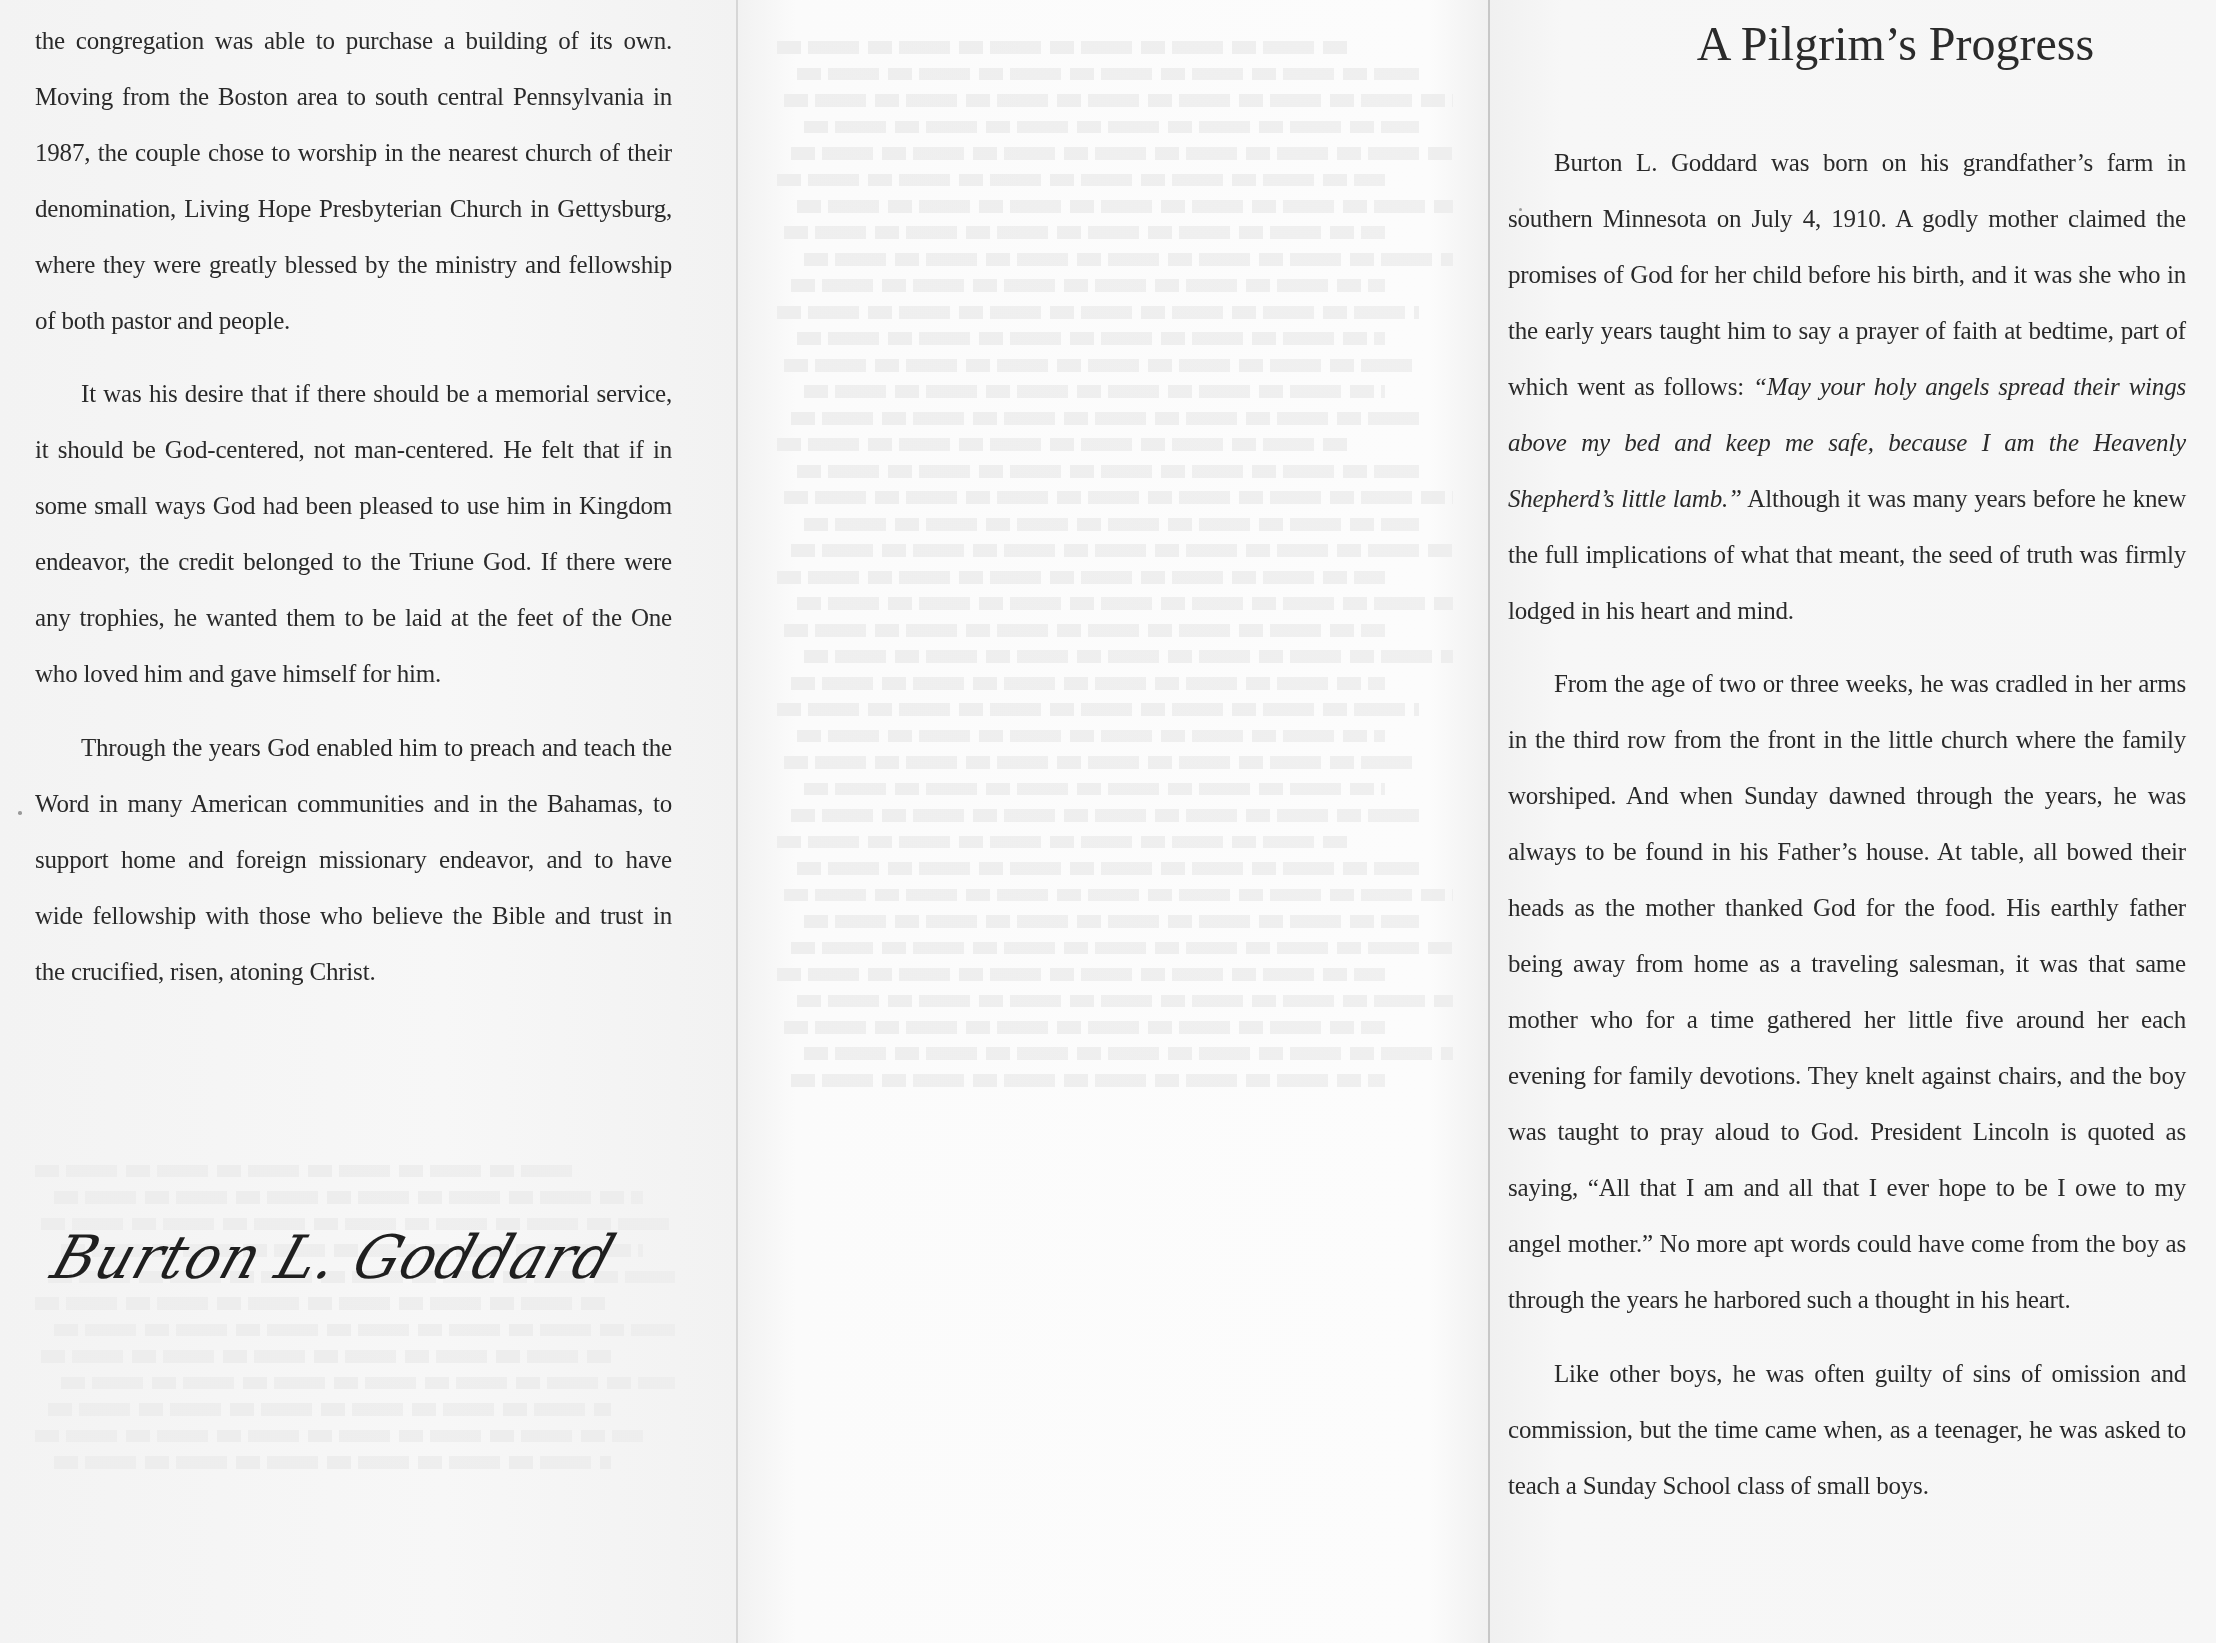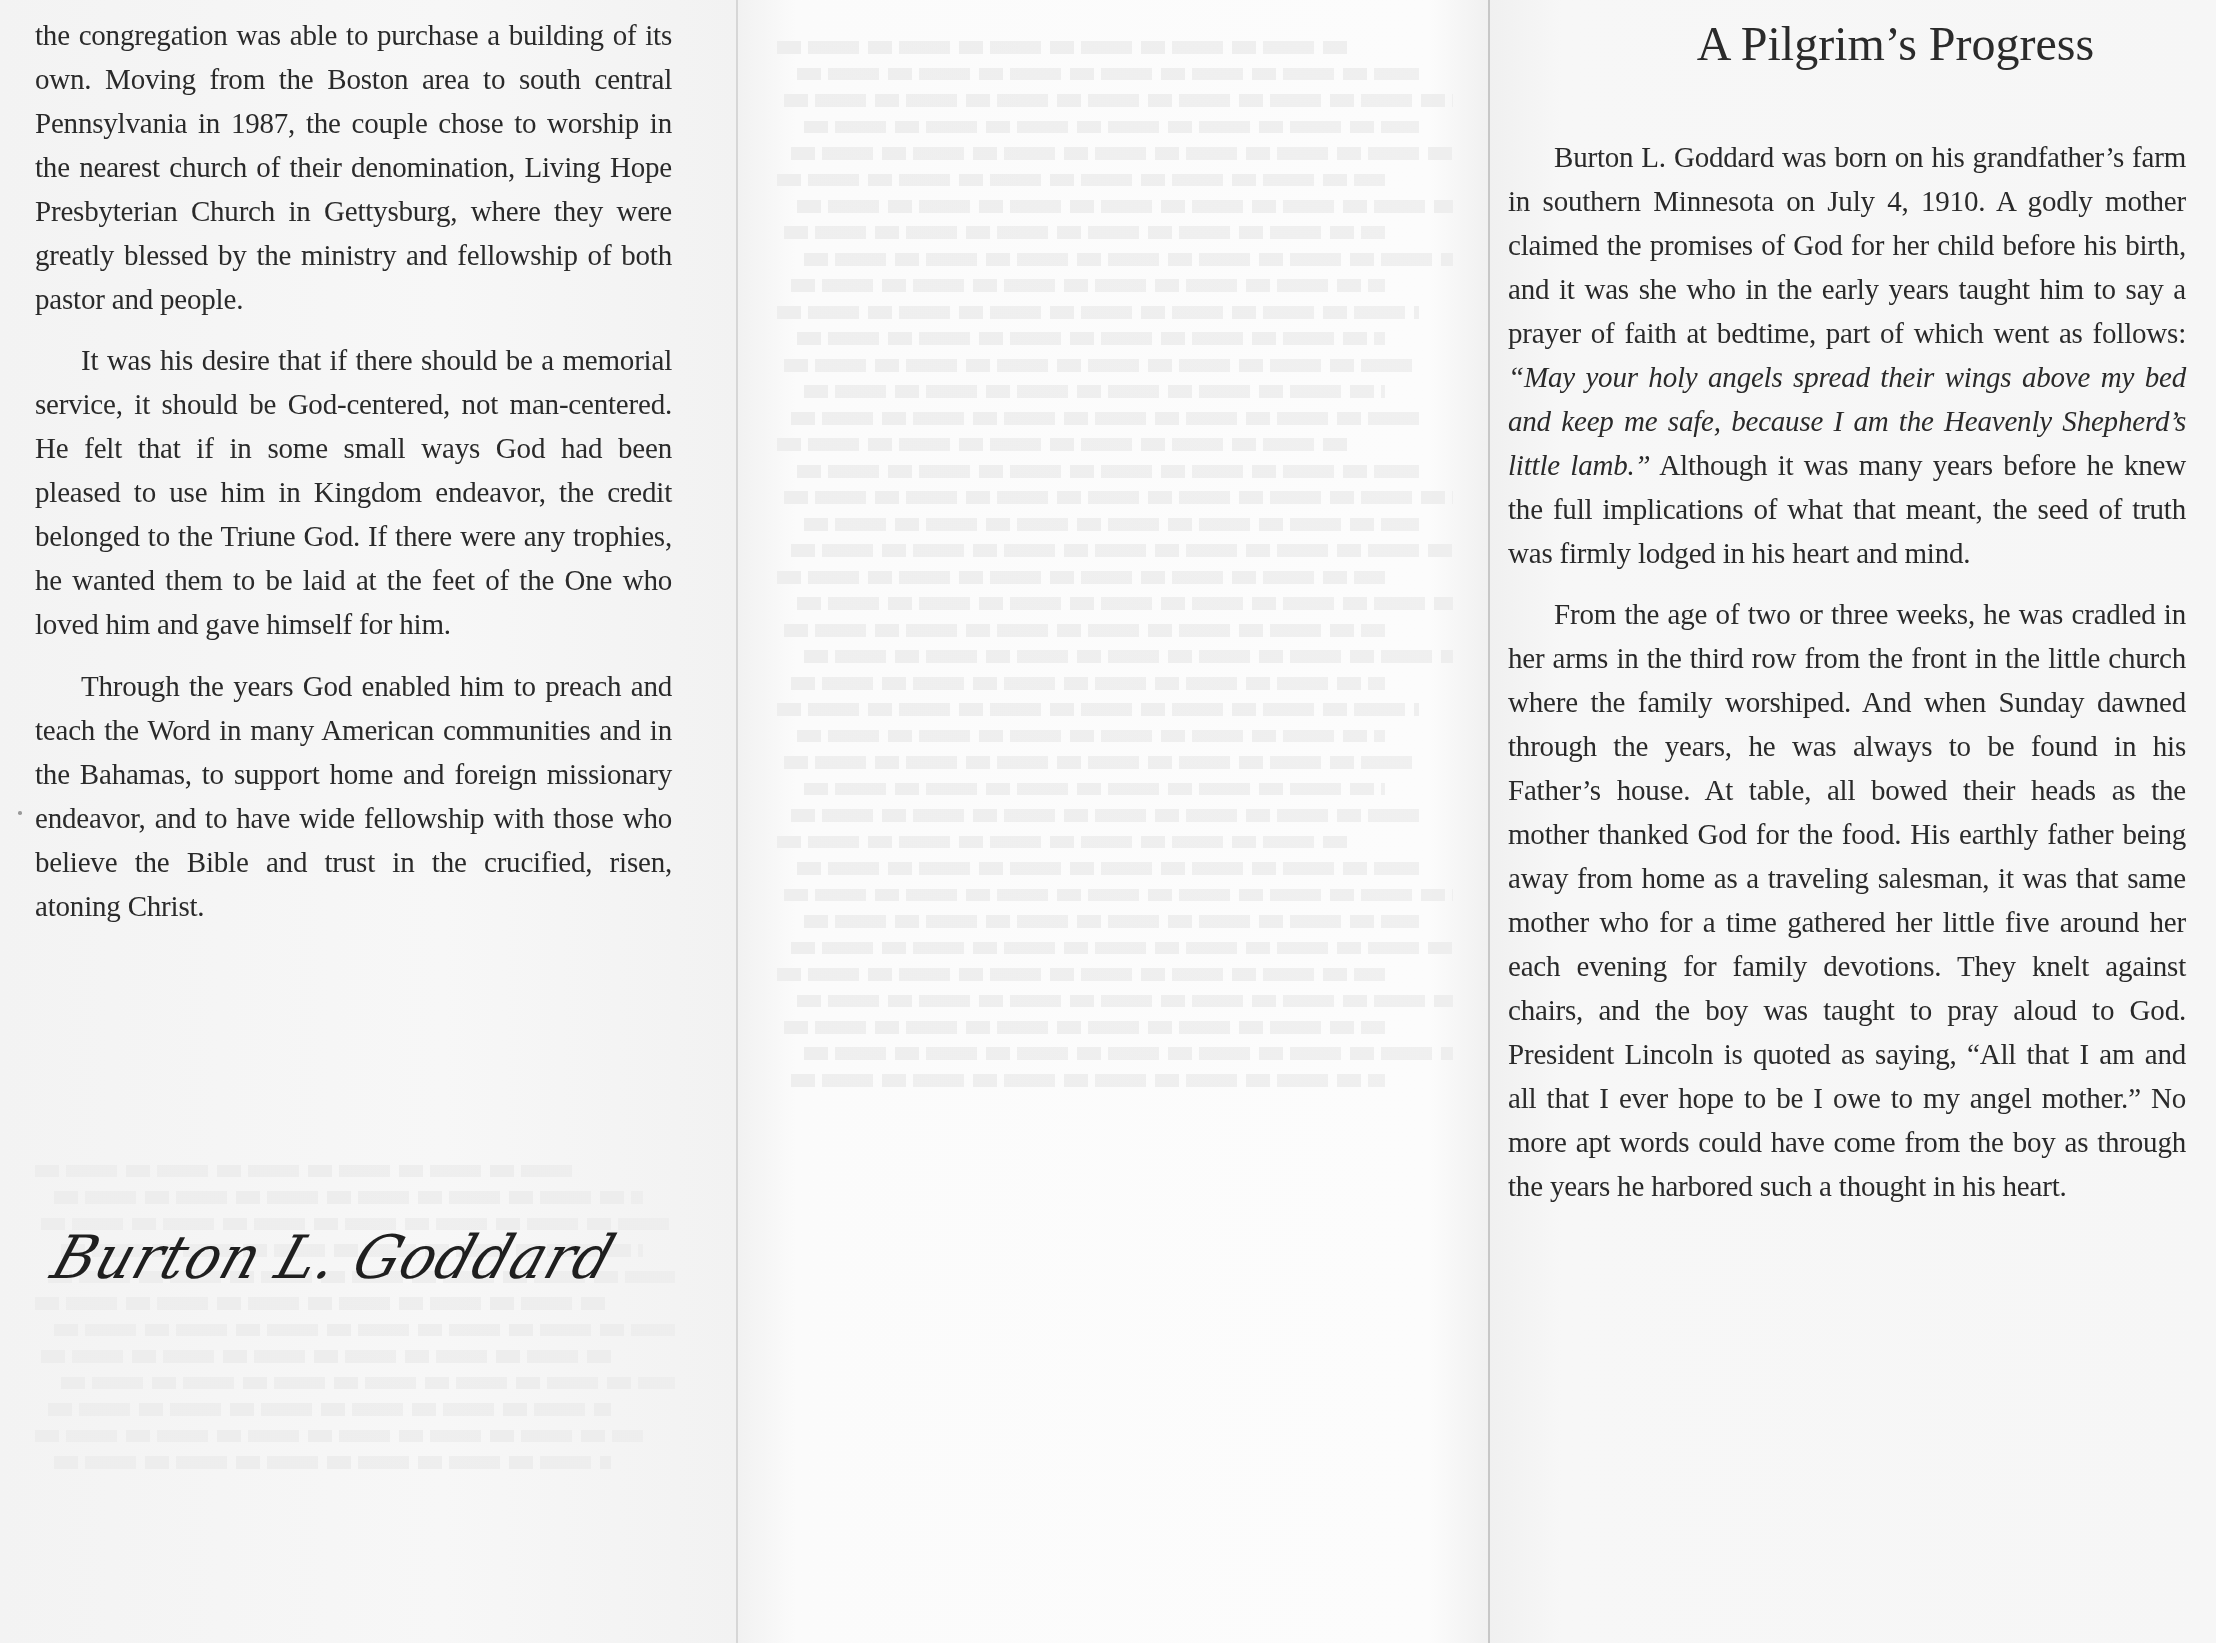--- a/index.html
+++ b/index.html
@@ -42,22 +42,22 @@
       width: 1.8px;
       height: 1644px;
       background: #cfcfcf;
       opacity: 0.8;
     }
     .fold-1 { left: 736px; }
     .fold-2 { left: 1488px; background: #bdbdbd; }
 
     .column {
       position: absolute;
-      font-size: 29px;
-      line-height: 44px;
+      font-size: 25px;
+      line-height: 56px;
       text-align: justify;
       letter-spacing: -0.2px;
       word-spacing: 0px;
       hyphens: manual;
     }
     .column p {
       margin: 0;
     }
     .column p + p {
       margin-top: 17.4px;
@@ -220,17 +220,18 @@
 
 <div class="signature">
   <span class="signature-text">Burton L. Goddard</span>
 </div>
 
 <h1 class="article-title">A Pilgrim’s Progress</h1>
 
 <div class="column right-col">
   <p class="indent"><span>Burton L. Goddard was born on his grandfather’s farm in southern Minnesota on July 4, 1910. A godly mother claimed the promises of God for her child before his birth, and it was she who in the early years taught him to say a prayer of faith at bedtime, part of which went as follows: </span><em class="quote">“May your holy angels spread their wings above my bed and keep me safe, because I am the Heavenly Shepherd’s little lamb.”</em><span> Although it was many years before he knew the full implications of what that meant, the seed of truth was firmly lodged in his heart and mind.</span></p>
   <p class="indent">From the age of two or three weeks, he was cradled in her arms in the third row from the front in the little church where the family worshiped. And when Sunday dawned through the years, he was always to be found in his Father’s house. At table, all bowed their heads as the mother thanked God for the food. His earthly father being away from home as a traveling salesman, it was that same mother who for a time gathered her little five around her each evening for family devotions. They knelt against chairs, and the boy was taught to pray aloud to God. President Lincoln is quoted as saying, “All that I am and all that I ever hope to be I owe to my angel mother.” No more apt words could have come from the boy as through the years he harbored such a thought in his heart.</p>
+  <p class="indent">Like other boys, he was often guilty of sins of omission and commission, but the time came when, as a teenager, he was asked to teach a Sunday School class of small boys.</p>
 </div>
 
 <div class="speck" style="left:18.3px; top:811px;"></div>
 <div class="speck" style="left:1519px; top:208px; width:2.7px; height:2.7px;"></div>
 
 
 </body></html>

